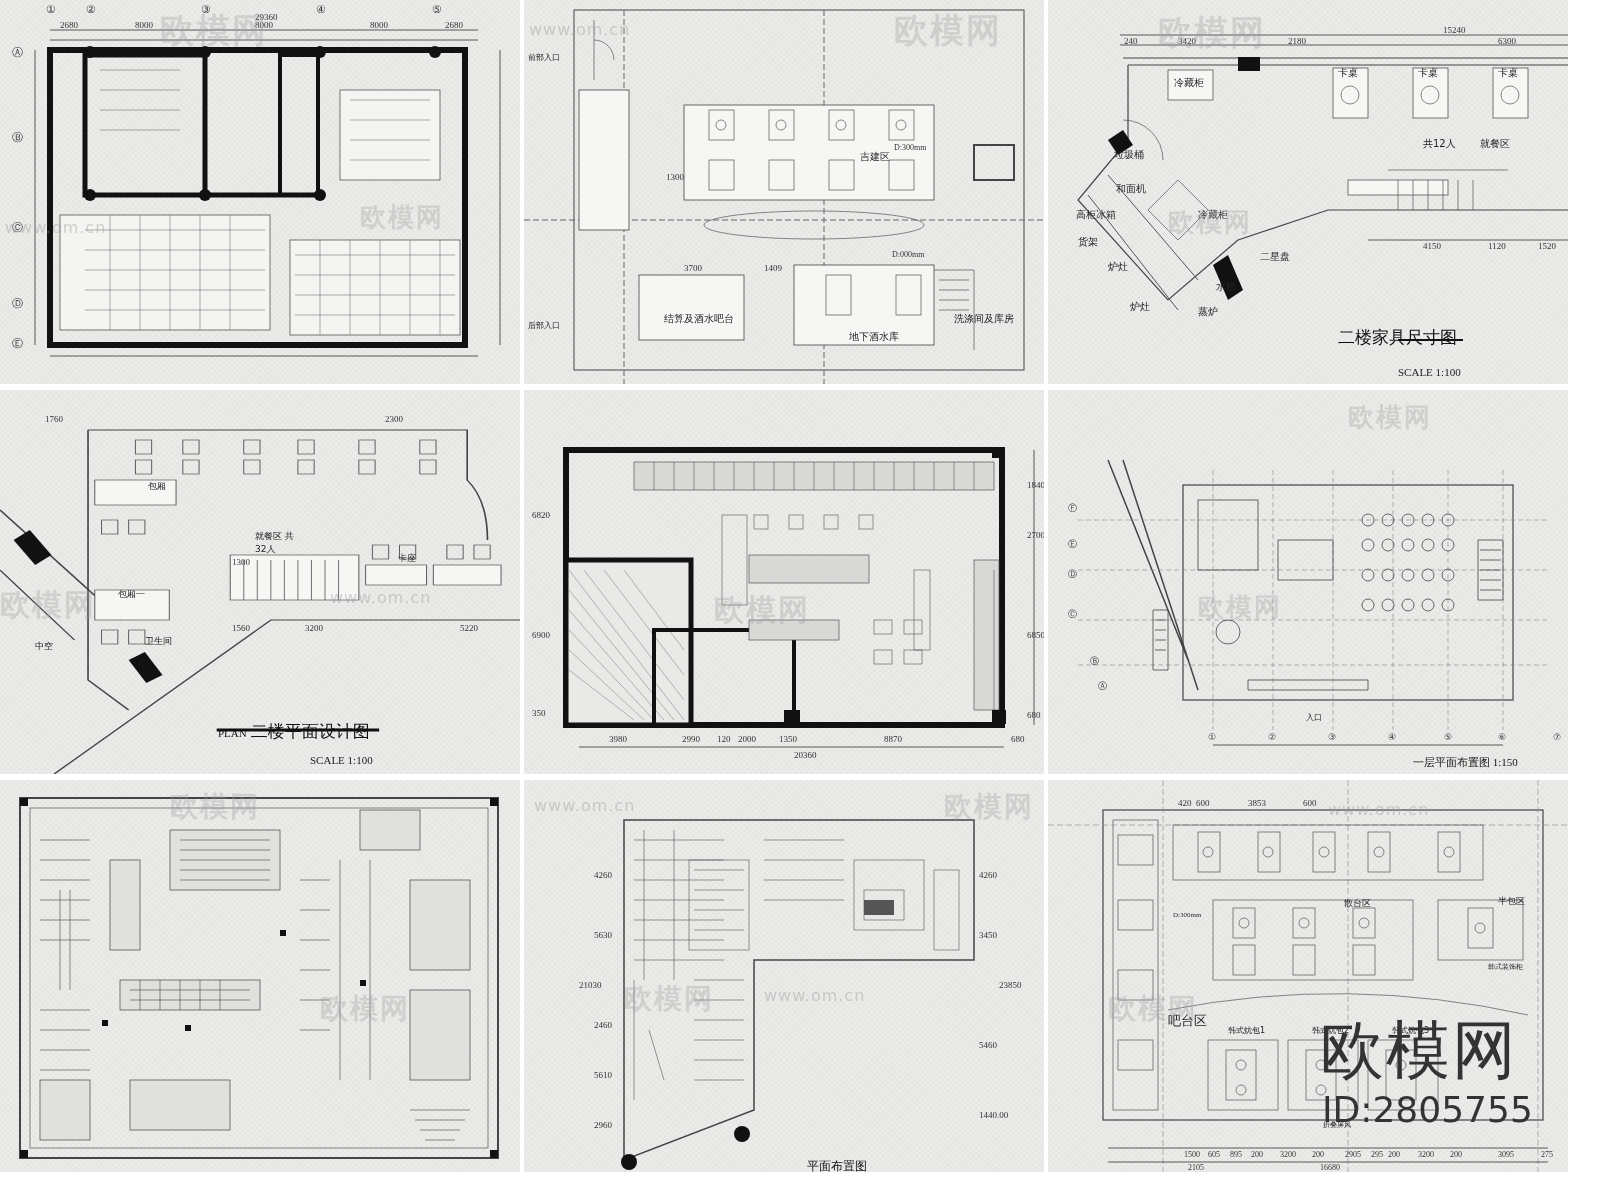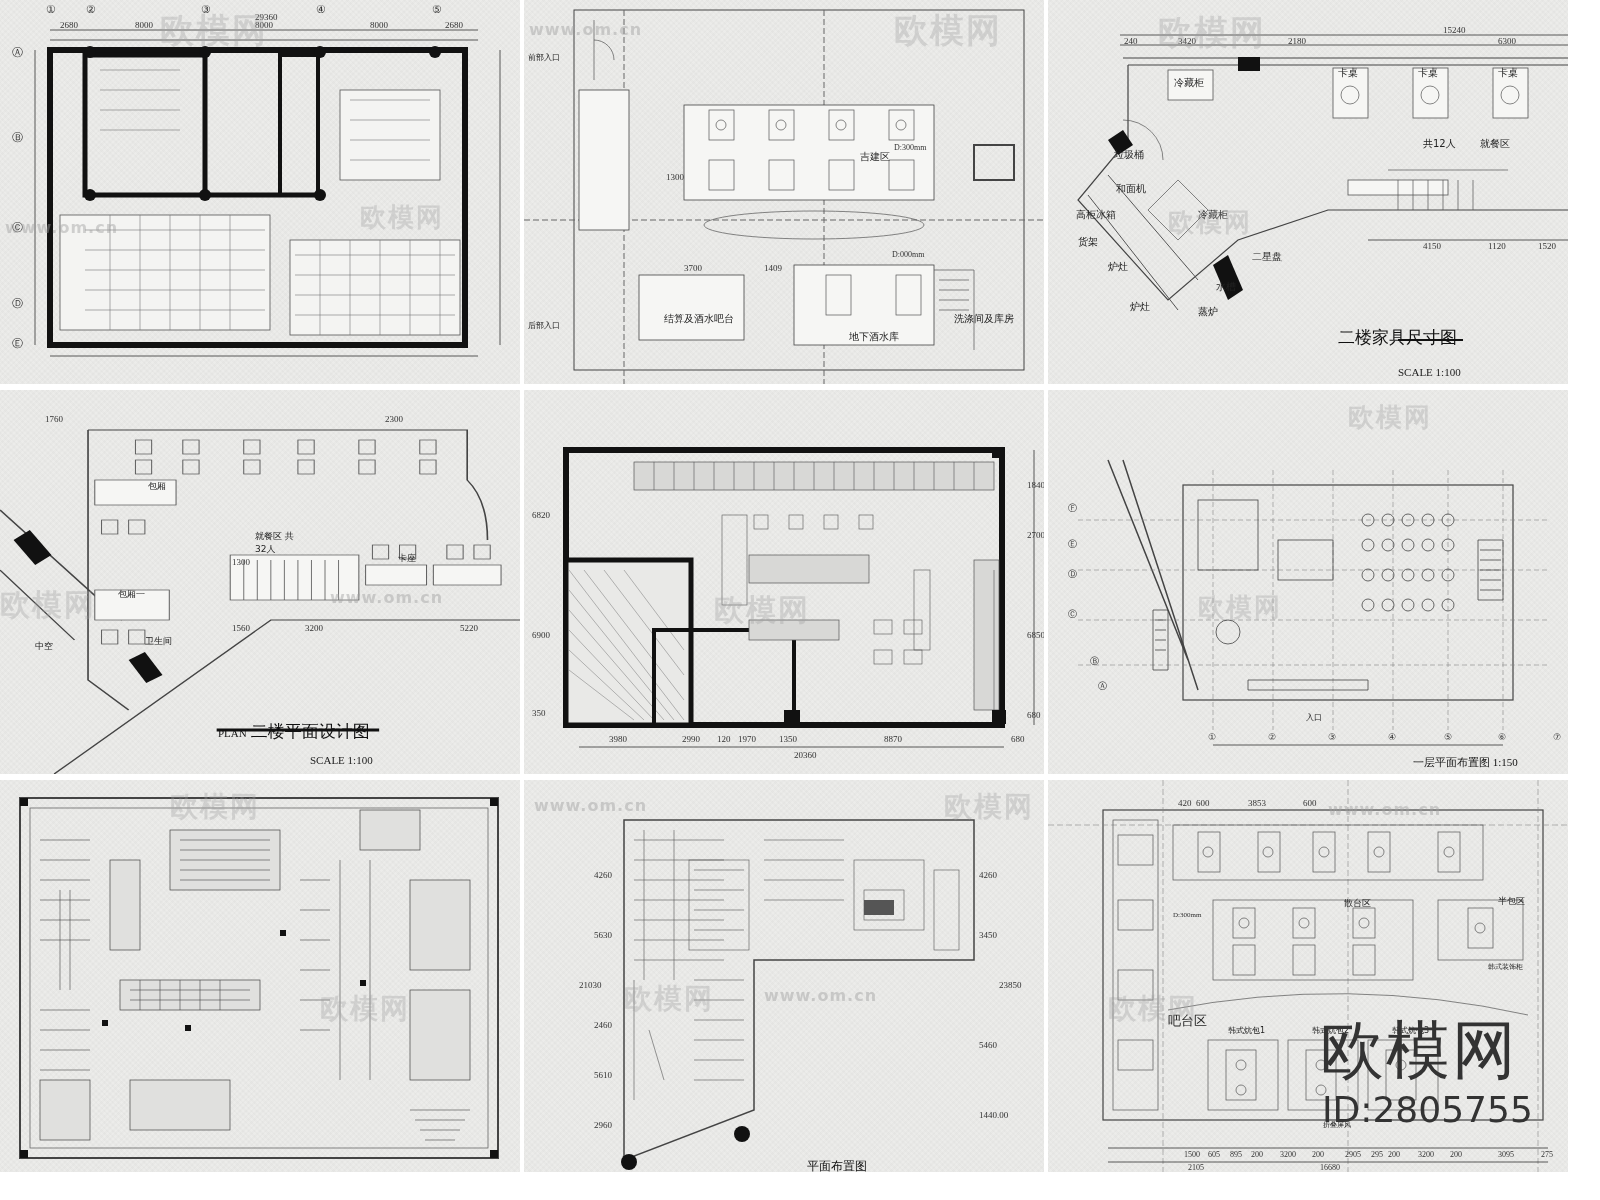--- a/index.html
+++ b/index.html
@@ -7,21 +7,21 @@
   .grid{position:absolute;left:0;top:0;width:1568px;height:1176px;display:grid;grid-template-columns:520px 520px 520px;grid-template-rows:384px 384px 392px;column-gap:4px;row-gap:6px;}
   .tile{position:relative;background:#ececea;overflow:hidden;
     background-image:repeating-linear-gradient(45deg,rgba(0,0,0,0.015) 0 2px,transparent 2px 4px),repeating-linear-gradient(-45deg,rgba(0,0,0,0.015) 0 2px,transparent 2px 4px);}
   .tile svg.plan{position:absolute;left:0;top:0;width:100%;height:100%;}
   .dim{position:absolute;font-family:"Liberation Serif",serif;font-size:9px;color:#333;}
   .lbl{position:absolute;font-size:10px;color:#222;}
   .caption{position:absolute;font-family:"Liberation Serif",serif;color:#111;}
   .caption .big{font-family:"DejaVu Sans",sans-serif;font-size:17px;}
   .scale{position:absolute;font-family:"Liberation Serif",serif;font-size:11px;color:#222;}
   .wm{position:absolute;font-size:34px;color:rgba(160,160,160,0.35);font-weight:bold;letter-spacing:2px;}
-  .wmurl{position:absolute;font-size:16px;color:rgba(160,160,160,0.45);font-weight:bold;letter-spacing:1px;}
+  .wmurl{position:absolute;font-size:16px;color:rgba(160,160,160,0.45);font-weight:normal;letter-spacing:1px;}
   .title{position:absolute;left:88px;top:340px;width:1330px;height:130px;display:flex;align-items:center;justify-content:center;}
   .title span{font-family:"DejaVu Sans",sans-serif;font-weight:bold;font-size:96px;color:#ee1c1c;letter-spacing:-2px;
     text-shadow:-3px -3px 0 #fff,3px -3px 0 #fff,-3px 3px 0 #fff,3px 3px 0 #fff,0 4px 0 #fff,4px 0 0 #fff,6px 6px 4px rgba(0,0,0,0.55);white-space:pre;}
   .title .latin{font-family:"DejaVu Serif",serif;font-size:100px;}
   .brand{position:absolute;left:1320px;top:1018px;font-size:64px;color:#333;letter-spacing:2px;line-height:1;}
   .brandid{position:absolute;left:1322px;top:1092px;font-size:36px;color:#333;line-height:1;}
 </style>
 </head>
 <body>
 
@@ -176,21 +176,21 @@
     <span class="lbl" style="left:290px;top:66px">卡桌</span>
     <span class="lbl" style="left:370px;top:66px">卡桌</span>
     <span class="lbl" style="left:450px;top:66px">卡桌</span>
     <span class="lbl" style="left:66px;top:148px">垃圾桶</span>
     <span class="lbl" style="left:68px;top:182px">和面机</span>
     <span class="lbl" style="left:28px;top:208px">高柜冰箱</span>
     <span class="lbl" style="left:150px;top:208px">冷藏柜</span>
     <span class="lbl" style="left:30px;top:235px">货架</span>
     <span class="lbl" style="left:60px;top:260px">炉灶</span>
     <span class="lbl" style="left:82px;top:300px">炉灶</span>
-    <span class="lbl" style="left:204px;top:250px">二星盘</span>
+    <span class="lbl" style="left:212px;top:250px">二星盘</span>
     <span class="lbl" style="left:168px;top:280px">水槽</span>
     <span class="lbl" style="left:150px;top:305px">蒸炉</span>
     <span class="lbl" style="left:375px;top:137px">共12人</span>
     <span class="lbl" style="left:432px;top:137px">就餐区</span>
     <span class="dim" style="left:375px;top:241px">4150</span>
     <span class="dim" style="left:440px;top:241px">1120</span>
     <span class="dim" style="left:490px;top:241px">1520</span>
     <span class="caption" style="left:290px;top:326px"><span class="big">二楼家具尺寸图</span></span>
     <span class="scale" style="left:350px;top:366px">SCALE 1:100</span>
     <span class="wm" style="left:110px;top:10px">欧模网</span>
@@ -287,21 +287,21 @@
           <rect x="260" y="320" width="16" height="14"></rect>
         </g>
       <g stroke="#333" stroke-width="0.8">
           <line x1="55" y1="357" x2="480" y2="357"></line>
           <line x1="510" y1="60" x2="510" y2="335"></line>
         </g>
     </svg>
     <span class="dim" style="left:85px;top:344px">3980</span>
     <span class="dim" style="left:158px;top:344px">2990</span>
     <span class="dim" style="left:193px;top:344px">120</span>
-    <span class="dim" style="left:214px;top:344px">1970</span>
+    <span class="dim" style="left:214px;top:344px">2000</span>
     <span class="dim" style="left:255px;top:344px">1350</span>
     <span class="dim" style="left:360px;top:344px">8870</span>
     <span class="dim" style="left:487px;top:344px">680</span>
     <span class="dim" style="left:270px;top:360px">20360</span>
     <span class="dim" style="left:8px;top:120px">6820</span>
     <span class="dim" style="left:8px;top:240px">6900</span>
     <span class="dim" style="left:8px;top:318px">350</span>
     <span class="dim" style="left:503px;top:90px">1840</span>
     <span class="dim" style="left:503px;top:140px">2700</span>
     <span class="dim" style="left:503px;top:240px">6850</span>

